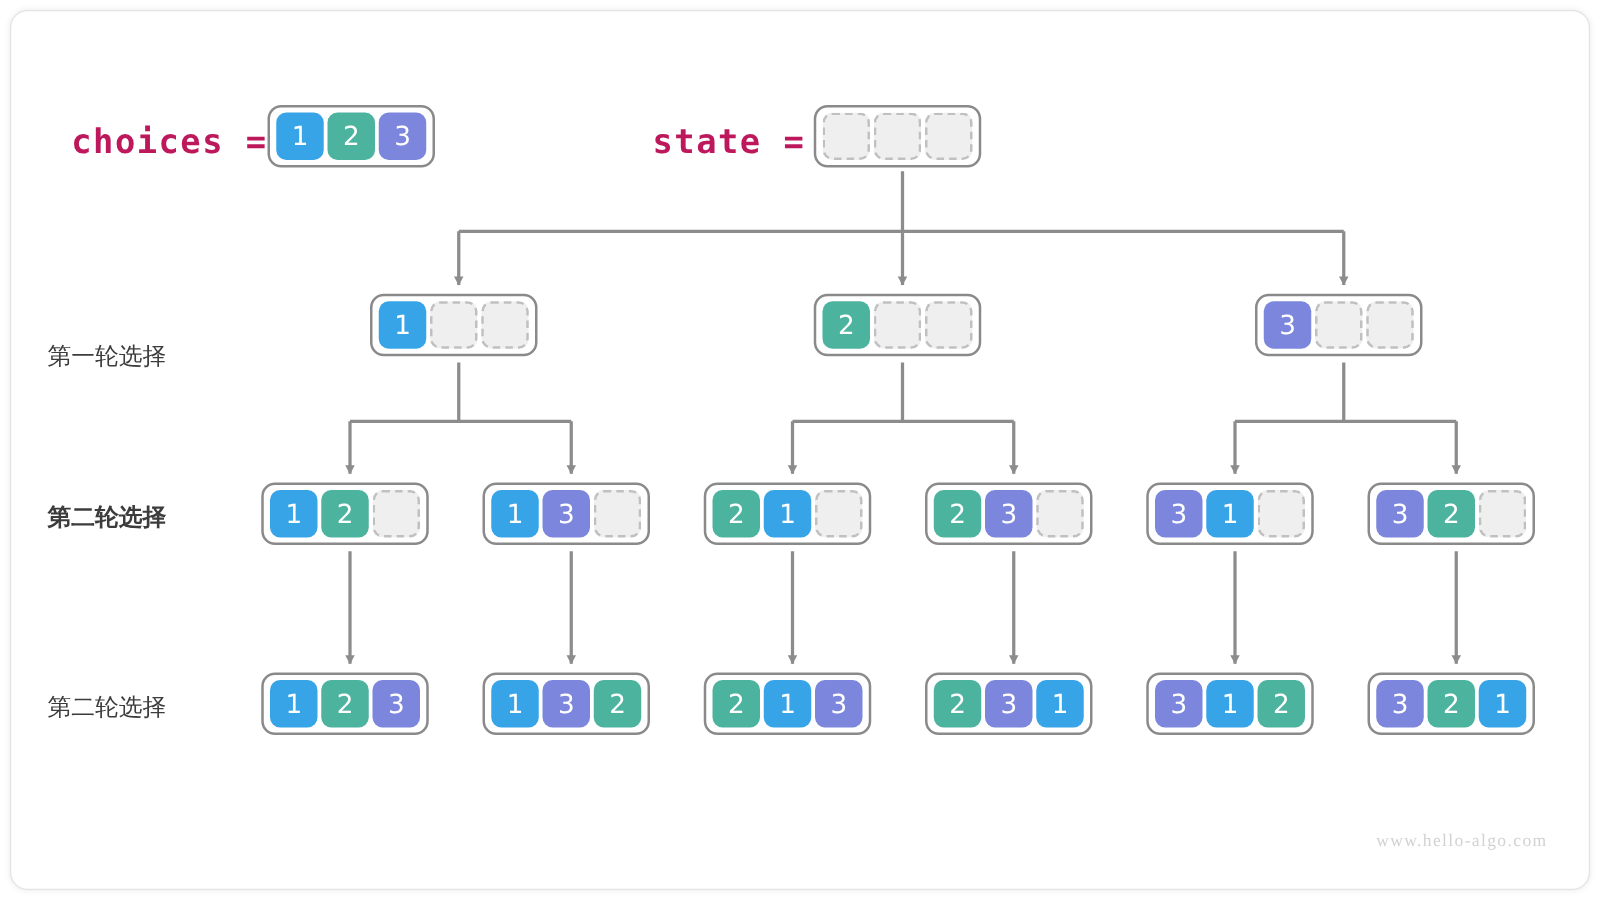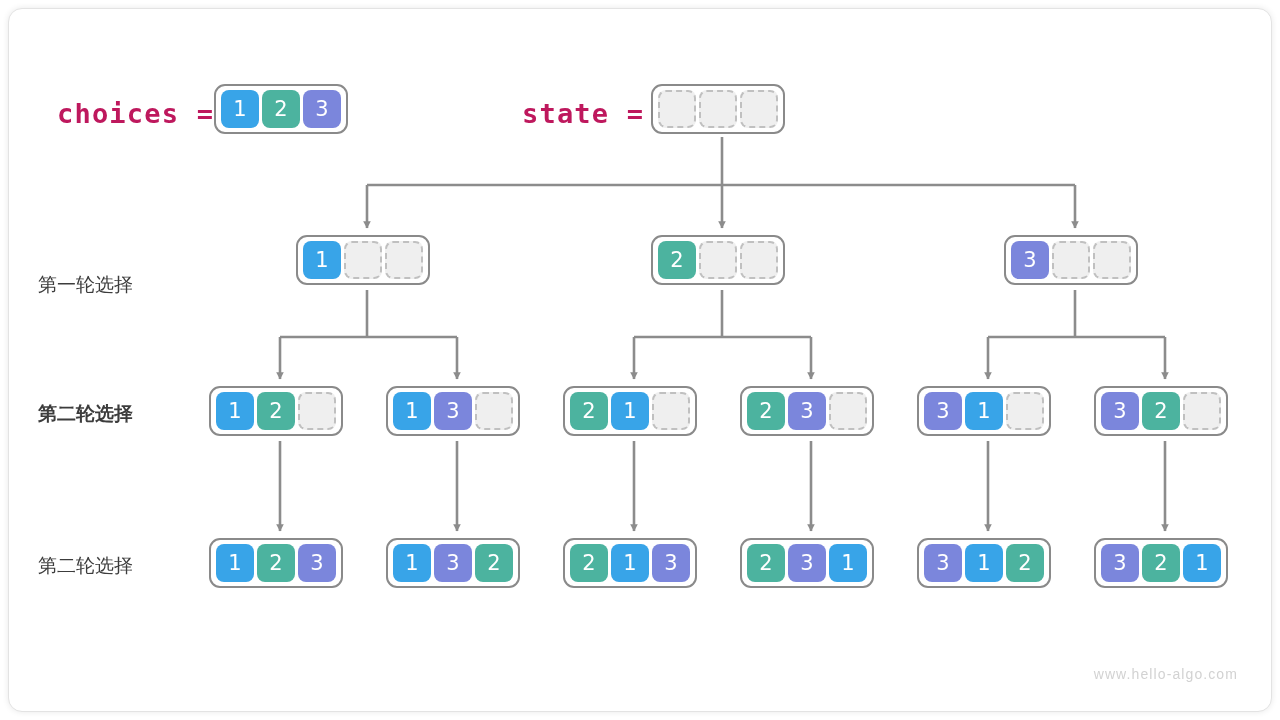--- a/index.html
+++ b/index.html
@@ -43,21 +43,21 @@
   .row-label {
     position: absolute;
     font-family: "DejaVu Sans", "Liberation Sans", sans-serif;
     font-size: 19px;
     color: #3c3c3c;
     white-space: nowrap;
   }
   .watermark {
     position: absolute;
     right: 42px; bottom: 38px;
-    font-family: Liberation Sans, sans-serif;
+    font-family: Liberation Serif, serif;
     font-size: 14px;
     color: #d2d2d2;
     letter-spacing: 1.1px;
     white-space: nowrap;
   }
   
   .array {
     position: absolute;
     display: flex;
     align-items: center;

